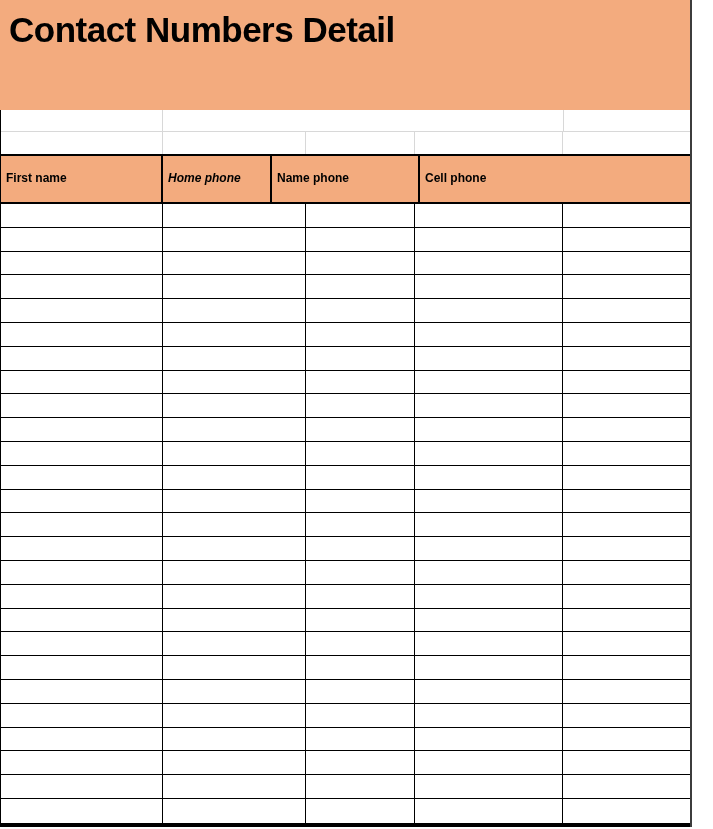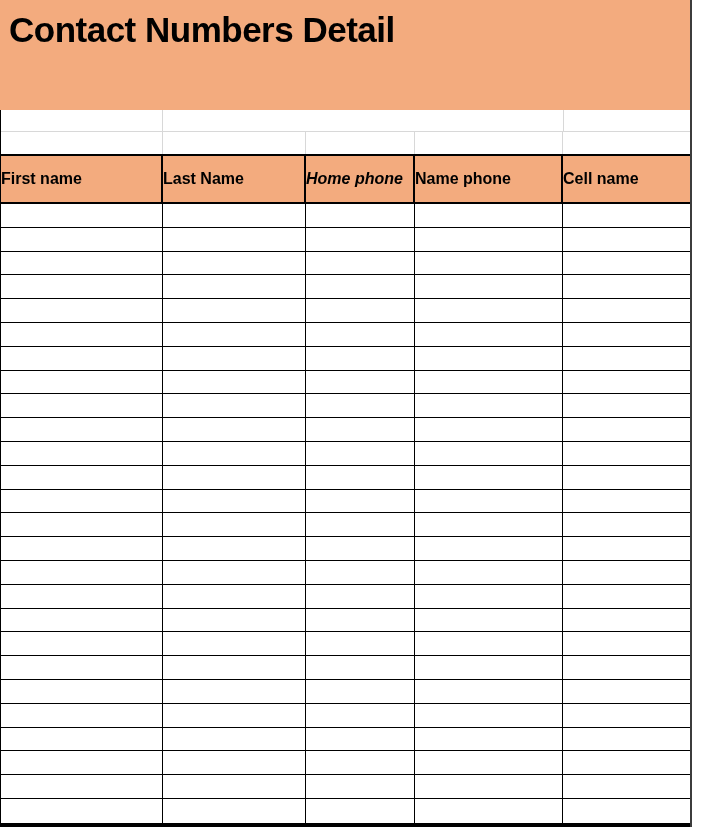--- a/index.html
+++ b/index.html
@@ -50,22 +50,23 @@
   .wA3 { flex: 1; }
   
   .header-row {
     height: 50px;
     background: #F3AB7E;
     border-top: 2.2px solid #000;
     border-bottom: 2.5px solid #000;
   }
   .hcell {
     font-weight: bold;
-    font-size: 16px;
+    font-size: 12px;
     line-height: 45px;
+    padding-left: 5px;
     overflow: hidden;
     white-space: nowrap;
   }
   .hline { border-right: 2px solid #000; }
   
   .body { border-bottom: 4px solid #000; }
   .body-row { display: flex; height: 23.81px; box-sizing: border-box; border-bottom: 1.8px solid #000; background: #fff; }
   .body-row:last-child { border-bottom: none; }
   .cell { box-sizing: border-box; }
   .bline { border-right: 1.8px solid #000; }
@@ -91,24 +92,23 @@
       <div class="row spacer-row row-b">
         <div class="cw1 lgr"></div>
         <div class="cw2 lgr"></div>
         <div class="cw3 lgr"></div>
         <div class="cw4 lgr"></div>
         <div class="cw5"></div>
       </div>
 
       <div class="row header-row" style="background: rgb(243, 171, 126);">
         <div class="hcell cw1 hline">First name</div>
-        <div class="hcell cw2 hline">Last Name</div>
         <div class="hcell cw3 hline">Home phone</div>
         <div class="hcell cw4 hline">Name phone</div>
-        <div class="hcell cw5">Cell name</div>
+        <div class="hcell cw5">Cell phone</div>
       </div>
 
       <div class="body">
           <div class="body-row">
             <div class="cell cw1 bline"></div>
             <div class="cell cw2 bline"></div>
             <div class="cell cw3 bline"></div>
             <div class="cell cw4 bline"></div>
             <div class="cell cw5"></div>
           </div>

